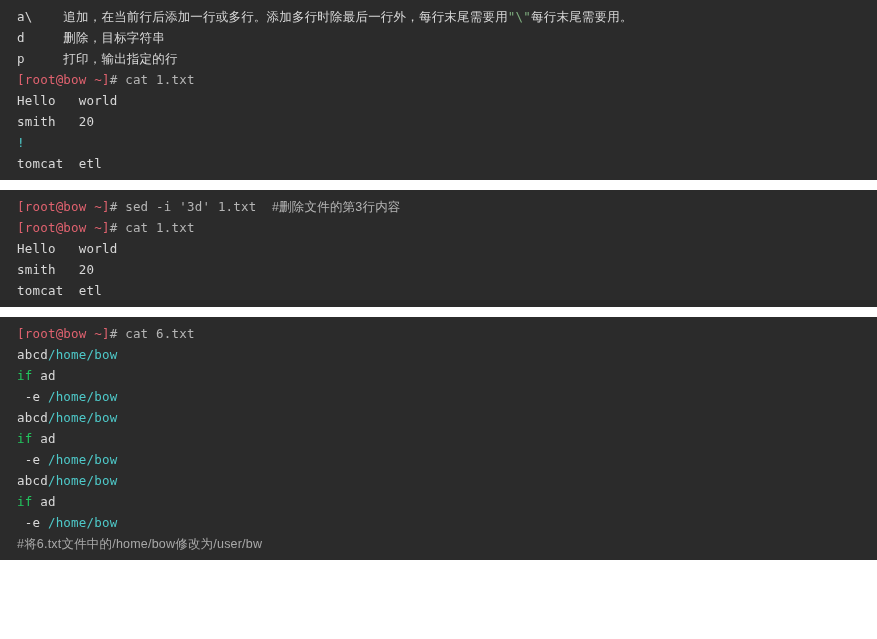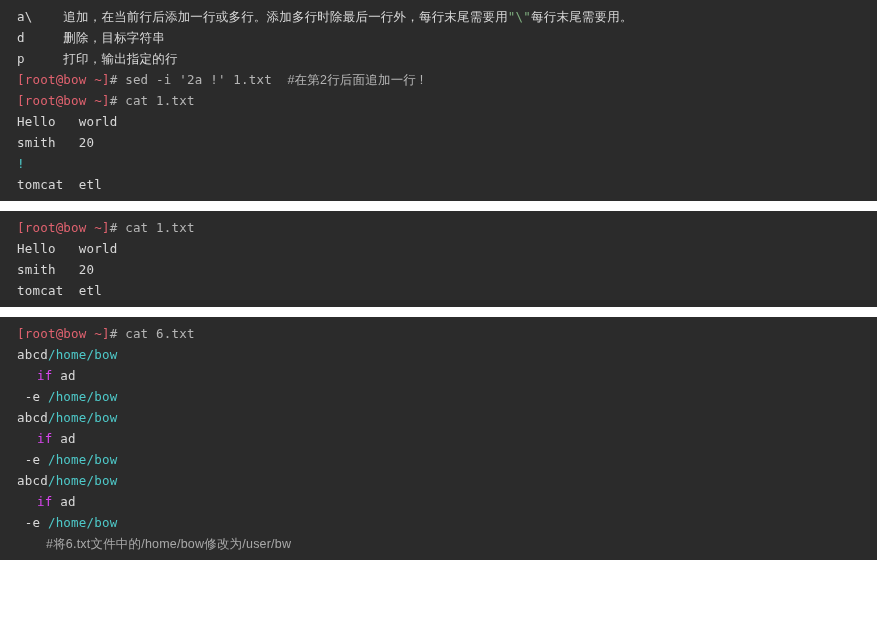--- a/index.html
+++ b/index.html
@@ -38,23 +38,23 @@
     height: 21px;
     white-space: pre;
     padding-left: 17px;
     color: #c9c9c9;
     letter-spacing: 0.2px;
   }
   .c-white  { color: #d8d8d8; }
   .c-gray   { color: #b5b5b5; }
   .c-prompt { color: #e0626f; }
   .c-cyan   { color: #4ec9c9; }
-  .c-purple { color: #d946ef; margin-left: 20px; }
+  .c-purple { color: #22c55e; }
   .c-green  { color: #7fae7f; }
-  .c-comment{ color: #a8a8a8; margin-left: 29px; }
+  .c-comment{ color: #a8a8a8; }
   .cjk {
     font-family: Liberation Sans, sans-serif;
     font-size: 12.5px;
   }
   
   #watermark {
     position: absolute;
     right: 4px;
     bottom: 2px;
     display: flex;
@@ -79,29 +79,29 @@
 </style>
 </head>
 <body>
 
 <div id="page">
 
   <div class="term-block" id="block-1-host">
       <div class="line" id="b1l1"><span class="c-white">a\    </span><span class="c-white cjk">追加，在当前行后添加一行或多行。添加多行时除最后一行外，每行末尾需要用</span><span class="c-green">"\"</span><span class="c-white cjk">每行末尾需要用。</span></div>
       <div class="line" id="b1l2"><span class="c-white">d     </span><span class="c-white cjk">删除，目标字符串</span></div>
       <div class="line" id="b1l3"><span class="c-white">p     </span><span class="c-white cjk">打印，输出指定的行</span></div>
-      <div class="line" id="b1l4"><span class="c-prompt">[root@bow ~]</span><span class="c-gray"># sed -i '2a !' 1.txt  </span><span class="c-gray cjk">#在第2行后面追加一行 !</span></div>
       <div class="line" id="b1l5"><span class="c-prompt">[root@bow ~]</span><span class="c-gray"># cat 1.txt</span></div>
       <div class="line" id="b1l6"><span class="c-white">Hello   world</span></div>
       <div class="line" id="b1l7"><span class="c-white">smith   20</span></div>
       <div class="line" id="b1l8"><span class="c-cyan">!</span></div>
       <div class="line" id="b1l9"><span class="c-white">tomcat  etl</span></div>
     </div>
   <div class="gap"></div>
   <div class="term-block" id="block-2-host">
+      <div class="line" id="b2l1"><span class="c-prompt">[root@bow ~]</span><span class="c-gray"># sed -i '3d' 1.txt  </span><span class="c-gray cjk">#删除文件的第3行内容</span></div>
       <div class="line" id="b2l2"><span class="c-prompt">[root@bow ~]</span><span class="c-gray"># cat 1.txt</span></div>
       <div class="line" id="b2l3"><span class="c-white">Hello   world</span></div>
       <div class="line" id="b2l4"><span class="c-white">smith   20</span></div>
       <div class="line" id="b2l5"><span class="c-white">tomcat  etl</span></div>
     </div>
   <div class="gap"></div>
   <div class="term-block" id="block-3-host">
       <div class="line" id="b3l2"><span class="c-prompt">[root@bow ~]</span><span class="c-gray"># cat 6.txt</span></div>
       <div class="line" id="b3l3"><span class="c-white">abcd</span><span class="c-cyan">/home/bow</span></div>
       <div class="line" id="b3l4"><span class="c-purple">if</span><span class="c-white"> ad</span></div>

